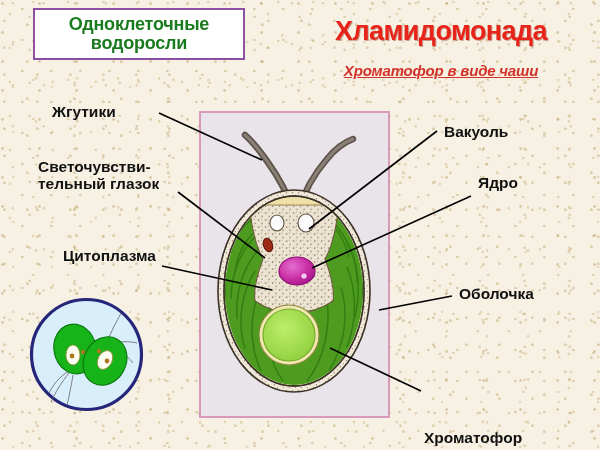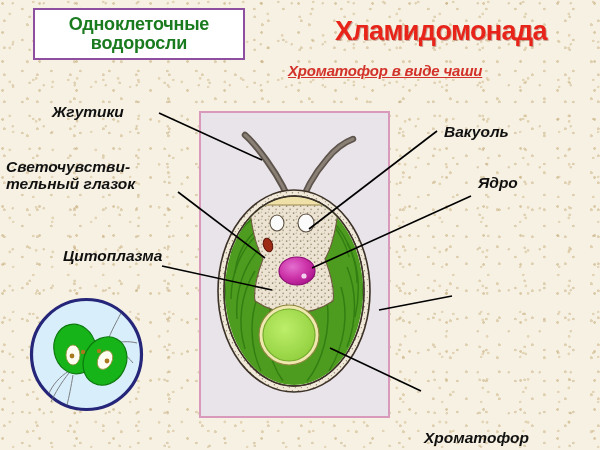--- a/index.html
+++ b/index.html
@@ -70,42 +70,42 @@
     font-weight: bold;
     font-size: 27px;
     letter-spacing: -0.6px;
     text-shadow: 1px 1px 0 rgba(120,20,10,.35);
   }
   #subtitle {
     position: absolute;
     left: 288px;
     top: 62px;
     width: 306px;
+    text-align: center;
     color: #d3322a;
     font-weight: bold;
     font-style: italic;
     font-size: 15px;
     text-decoration: underline;
     letter-spacing: -0.2px;
   }
 
   
   .label {
     position: absolute;
     color: #111111;
     font-weight: bold;
-    font-style: italic;
     font-size: 15.5px;
     line-height: 1.12;
     white-space: pre-line;
   }
   .label.right { text-align: center; }
 
   #label-flagella   { left: 52px;  top: 103px; }
-  #label-eyespot    { left: 6px;  top: 158px; }
+  #label-eyespot    { left: 38px;  top: 158px; }
   #label-cytoplasm  { left: 22px;  top: 247px; margin-left: 41px; }
   #label-vacuole    { left: 444px; top: 123px; }
   #label-nucleus    { left: 478px; top: 174px; }
   #label-membrane   { left: 459px; top: 285px; }
   #label-chromato   { left: 424px; top: 385px; margin-top: 44px; }
 
   
   #diagram-frame {
     position: absolute;
     left: 199px;
@@ -263,20 +263,21 @@
       <line x1="421" y1="391" x2="330" y2="348"></line>
     </g>
   </svg>
 
   <div class="label" id="label-flagella">Жгутики</div>
   <div class="label" id="label-eyespot">Светочувстви-
 тельный глазок</div>
   <div class="label" id="label-cytoplasm">Цитоплазма</div>
   <div class="label right" id="label-vacuole">Вакуоль</div>
   <div class="label right" id="label-nucleus">Ядро</div>
+  <div class="label right" id="label-membrane">Оболочка</div>
   <div class="label right" id="label-chromato">Хроматофор</div>
 
   <svg id="inset" viewBox="0 0 115 115">
     <circle cx="57.5" cy="57.5" r="55" fill="#d8eefb" stroke="#25257a" stroke-width="3.2"></circle>
     <g clip-path="none">
 
       <g stroke="#6b6b6b" stroke-width="1" fill="none" opacity=".85">
         <path d="M40,76 C32,86 26,96 22,105"></path>
         <path d="M44,78 C42,90 40,100 38,108"></path>
         <path d="M40,74 C30,80 24,88 20,96"></path>

